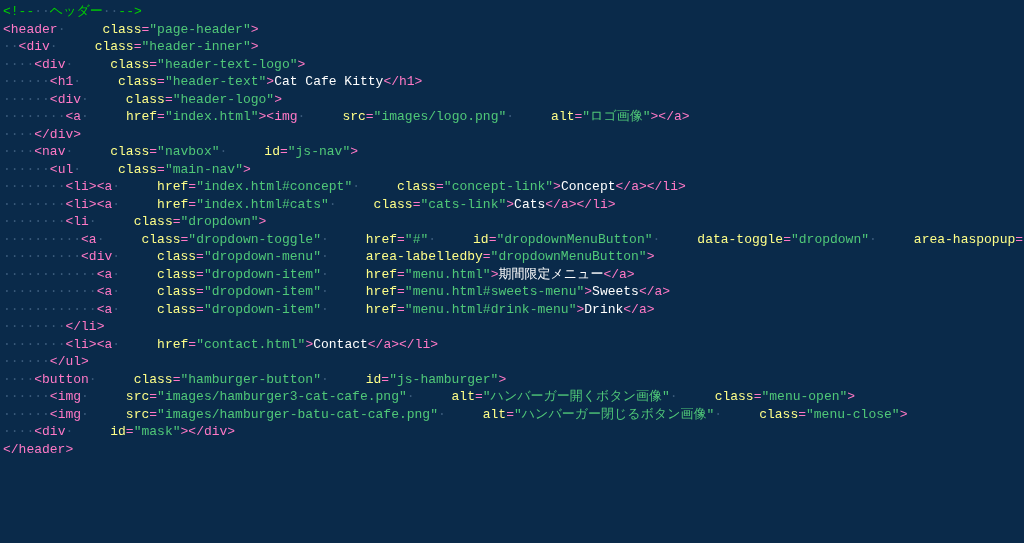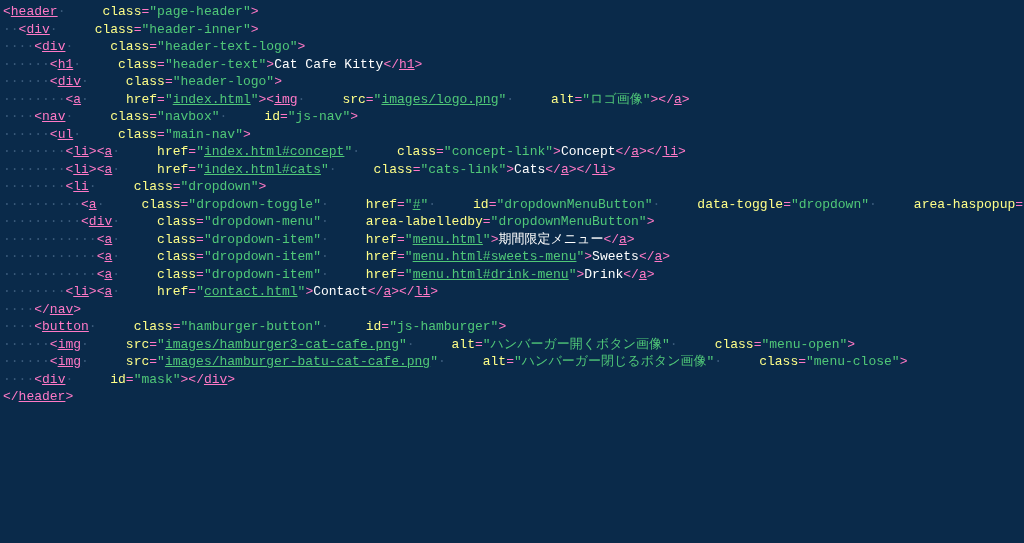--- a/index.html
+++ b/index.html
@@ -15,49 +15,52 @@
     overflow: hidden;
   }
   .code-container {
     padding: 3px 0 0 3px;
   }
   .line {
     white-space: pre;
     display: block;
   }
   .c-comment { color: #00d000; }
-  .c-tag { color: #ff79c6; text-decoration: underline; }
+  .c-tag { color: #ff79c6; }
   .c-bracket { color: #ff79c6; }
   .c-attr { color: #ffff88; margin-left: 37px; }
   .c-eq { color: #ff79c6; }
   .c-string { color: #50c878; }
-  .c-underline { text-decoration: underline; }
+  .c-underline { }
   .c-text { color: #ffffff; }
   .ws-dot { color: #3a5a7a; }
 </style>
 </head>
 <body>
 
 <div class="code-container" id="code">
+    <span class="line"><span class="c-comment">&lt;!--</span><span class="ws-dot">··</span><span class="c-comment">ヘッダー</span><span class="ws-dot">··</span><span class="c-comment">--&gt;</span></span>
     <span class="line"><span class="c-bracket">&lt;</span><span class="c-tag">header</span><span class="ws-dot">·</span><span class="c-attr">class</span><span class="c-eq">=</span><span class="c-string">"</span><span class="c-string">page-header</span><span class="c-string">"</span><span class="c-bracket">&gt;</span></span>
     <span class="line"><span class="ws-dot">··</span><span class="c-bracket">&lt;</span><span class="c-tag">div</span><span class="ws-dot">·</span><span class="c-attr">class</span><span class="c-eq">=</span><span class="c-string">"</span><span class="c-string">header-inner</span><span class="c-string">"</span><span class="c-bracket">&gt;</span></span>
     <span class="line"><span class="ws-dot">··</span><span class="ws-dot">··</span><span class="c-bracket">&lt;</span><span class="c-tag">div</span><span class="ws-dot">·</span><span class="c-attr">class</span><span class="c-eq">=</span><span class="c-string">"</span><span class="c-string">header-text-logo</span><span class="c-string">"</span><span class="c-bracket">&gt;</span></span>
     <span class="line"><span class="ws-dot">··</span><span class="ws-dot">··</span><span class="ws-dot">··</span><span class="c-bracket">&lt;</span><span class="c-tag">h1</span><span class="ws-dot">·</span><span class="c-attr">class</span><span class="c-eq">=</span><span class="c-string">"</span><span class="c-string">header-text</span><span class="c-string">"</span><span class="c-bracket">&gt;</span><span class="c-text">Cat Cafe Kitty</span><span class="c-bracket">&lt;/</span><span class="c-tag">h1</span><span class="c-bracket">&gt;</span></span>
     <span class="line"><span class="ws-dot">··</span><span class="ws-dot">··</span><span class="ws-dot">··</span><span class="c-bracket">&lt;</span><span class="c-tag">div</span><span class="ws-dot">·</span><span class="c-attr">class</span><span class="c-eq">=</span><span class="c-string">"</span><span class="c-string">header-logo</span><span class="c-string">"</span><span class="c-bracket">&gt;</span></span>
     <span class="line"><span class="ws-dot">··</span><span class="ws-dot">··</span><span class="ws-dot">··</span><span class="ws-dot">··</span><span class="c-bracket">&lt;</span><span class="c-tag">a</span><span class="ws-dot">·</span><span class="c-attr">href</span><span class="c-eq">=</span><span class="c-string">"</span><span class="c-string c-underline">index.html</span><span class="c-string">"</span><span class="c-bracket">&gt;</span><span class="c-bracket">&lt;</span><span class="c-tag">img</span><span class="ws-dot">·</span><span class="c-attr">src</span><span class="c-eq">=</span><span class="c-string">"</span><span class="c-string c-underline">images/logo.png</span><span class="c-string">"</span><span class="ws-dot">·</span><span class="c-attr">alt</span><span class="c-eq">=</span><span class="c-string">"</span><span class="c-string">ロゴ画像</span><span class="c-string">"</span><span class="c-bracket">&gt;</span><span class="c-bracket">&lt;/</span><span class="c-tag">a</span><span class="c-bracket">&gt;</span></span>
+    <span class="line"><span class="ws-dot">··</span><span class="ws-dot">··</span><span class="c-bracket">&lt;/</span><span class="c-tag">div</span><span class="c-bracket">&gt;</span></span>
     <span class="line"><span class="ws-dot">··</span><span class="ws-dot">··</span><span class="c-bracket">&lt;</span><span class="c-tag">nav</span><span class="ws-dot">·</span><span class="c-attr">class</span><span class="c-eq">=</span><span class="c-string">"</span><span class="c-string">navbox</span><span class="c-string">"</span><span class="ws-dot">·</span><span class="c-attr">id</span><span class="c-eq">=</span><span class="c-string">"</span><span class="c-string">js-nav</span><span class="c-string">"</span><span class="c-bracket">&gt;</span></span>
     <span class="line"><span class="ws-dot">··</span><span class="ws-dot">··</span><span class="ws-dot">··</span><span class="c-bracket">&lt;</span><span class="c-tag">ul</span><span class="ws-dot">·</span><span class="c-attr">class</span><span class="c-eq">=</span><span class="c-string">"</span><span class="c-string">main-nav</span><span class="c-string">"</span><span class="c-bracket">&gt;</span></span>
     <span class="line"><span class="ws-dot">··</span><span class="ws-dot">··</span><span class="ws-dot">··</span><span class="ws-dot">··</span><span class="c-bracket">&lt;</span><span class="c-tag">li</span><span class="c-bracket">&gt;</span><span class="c-bracket">&lt;</span><span class="c-tag">a</span><span class="ws-dot">·</span><span class="c-attr">href</span><span class="c-eq">=</span><span class="c-string">"</span><span class="c-string c-underline">index.html#concept</span><span class="c-string">"</span><span class="ws-dot">·</span><span class="c-attr">class</span><span class="c-eq">=</span><span class="c-string">"</span><span class="c-string">concept-link</span><span class="c-string">"</span><span class="c-bracket">&gt;</span><span class="c-text">Concept</span><span class="c-bracket">&lt;/</span><span class="c-tag">a</span><span class="c-bracket">&gt;</span><span class="c-bracket">&lt;/</span><span class="c-tag">li</span><span class="c-bracket">&gt;</span></span>
     <span class="line"><span class="ws-dot">··</span><span class="ws-dot">··</span><span class="ws-dot">··</span><span class="ws-dot">··</span><span class="c-bracket">&lt;</span><span class="c-tag">li</span><span class="c-bracket">&gt;</span><span class="c-bracket">&lt;</span><span class="c-tag">a</span><span class="ws-dot">·</span><span class="c-attr">href</span><span class="c-eq">=</span><span class="c-string">"</span><span class="c-string c-underline">index.html#cats</span><span class="c-string">"</span><span class="ws-dot">·</span><span class="c-attr">class</span><span class="c-eq">=</span><span class="c-string">"</span><span class="c-string">cats-link</span><span class="c-string">"</span><span class="c-bracket">&gt;</span><span class="c-text">Cats</span><span class="c-bracket">&lt;/</span><span class="c-tag">a</span><span class="c-bracket">&gt;</span><span class="c-bracket">&lt;/</span><span class="c-tag">li</span><span class="c-bracket">&gt;</span></span>
     <span class="line"><span class="ws-dot">··</span><span class="ws-dot">··</span><span class="ws-dot">··</span><span class="ws-dot">··</span><span class="c-bracket">&lt;</span><span class="c-tag">li</span><span class="ws-dot">·</span><span class="c-attr">class</span><span class="c-eq">=</span><span class="c-string">"</span><span class="c-string">dropdown</span><span class="c-string">"</span><span class="c-bracket">&gt;</span></span>
     <span class="line"><span class="ws-dot">··</span><span class="ws-dot">··</span><span class="ws-dot">··</span><span class="ws-dot">··</span><span class="ws-dot">··</span><span class="c-bracket">&lt;</span><span class="c-tag">a</span><span class="ws-dot">·</span><span class="c-attr">class</span><span class="c-eq">=</span><span class="c-string">"</span><span class="c-string">dropdown-toggle</span><span class="c-string">"</span><span class="ws-dot">·</span><span class="c-attr">href</span><span class="c-eq">=</span><span class="c-string">"</span><span class="c-string c-underline">#</span><span class="c-string">"</span><span class="ws-dot">·</span><span class="c-attr">id</span><span class="c-eq">=</span><span class="c-string">"</span><span class="c-string">dropdownMenuButton</span><span class="c-string">"</span><span class="ws-dot">·</span><span class="c-attr">data-toggle</span><span class="c-eq">=</span><span class="c-string">"</span><span class="c-string">dropdown</span><span class="c-string">"</span><span class="ws-dot">·</span><span class="c-attr">area-haspopup</span><span class="c-eq">=</span><span class="c-string">"</span><span class="c-string">true</span><span class="c-string">"</span><span class="ws-dot">·</span><span class="c-attr">aria-expanded</span><span class="c-eq">=</span><span class="c-string">"</span><span class="c-string">false</span></span>
     <span class="line"><span class="ws-dot">··</span><span class="ws-dot">··</span><span class="ws-dot">··</span><span class="ws-dot">··</span><span class="ws-dot">··</span><span class="c-bracket">&lt;</span><span class="c-tag">div</span><span class="ws-dot">·</span><span class="c-attr">class</span><span class="c-eq">=</span><span class="c-string">"</span><span class="c-string">dropdown-menu</span><span class="c-string">"</span><span class="ws-dot">·</span><span class="c-attr">area-labelledby</span><span class="c-eq">=</span><span class="c-string">"</span><span class="c-string">dropdownMenuButton</span><span class="c-string">"</span><span class="c-bracket">&gt;</span></span>
     <span class="line"><span class="ws-dot">··</span><span class="ws-dot">··</span><span class="ws-dot">··</span><span class="ws-dot">··</span><span class="ws-dot">··</span><span class="ws-dot">··</span><span class="c-bracket">&lt;</span><span class="c-tag">a</span><span class="ws-dot">·</span><span class="c-attr">class</span><span class="c-eq">=</span><span class="c-string">"</span><span class="c-string">dropdown-item</span><span class="c-string">"</span><span class="ws-dot">·</span><span class="c-attr">href</span><span class="c-eq">=</span><span class="c-string">"</span><span class="c-string c-underline">menu.html</span><span class="c-string">"</span><span class="c-bracket">&gt;</span><span class="c-text">期間限定メニュー</span><span class="c-bracket">&lt;/</span><span class="c-tag">a</span><span class="c-bracket">&gt;</span></span>
     <span class="line"><span class="ws-dot">··</span><span class="ws-dot">··</span><span class="ws-dot">··</span><span class="ws-dot">··</span><span class="ws-dot">··</span><span class="ws-dot">··</span><span class="c-bracket">&lt;</span><span class="c-tag">a</span><span class="ws-dot">·</span><span class="c-attr">class</span><span class="c-eq">=</span><span class="c-string">"</span><span class="c-string">dropdown-item</span><span class="c-string">"</span><span class="ws-dot">·</span><span class="c-attr">href</span><span class="c-eq">=</span><span class="c-string">"</span><span class="c-string c-underline">menu.html#sweets-menu</span><span class="c-string">"</span><span class="c-bracket">&gt;</span><span class="c-text">Sweets</span><span class="c-bracket">&lt;/</span><span class="c-tag">a</span><span class="c-bracket">&gt;</span></span>
     <span class="line"><span class="ws-dot">··</span><span class="ws-dot">··</span><span class="ws-dot">··</span><span class="ws-dot">··</span><span class="ws-dot">··</span><span class="ws-dot">··</span><span class="c-bracket">&lt;</span><span class="c-tag">a</span><span class="ws-dot">·</span><span class="c-attr">class</span><span class="c-eq">=</span><span class="c-string">"</span><span class="c-string">dropdown-item</span><span class="c-string">"</span><span class="ws-dot">·</span><span class="c-attr">href</span><span class="c-eq">=</span><span class="c-string">"</span><span class="c-string c-underline">menu.html#drink-menu</span><span class="c-string">"</span><span class="c-bracket">&gt;</span><span class="c-text">Drink</span><span class="c-bracket">&lt;/</span><span class="c-tag">a</span><span class="c-bracket">&gt;</span></span>
+    <span class="line"><span class="ws-dot">··</span><span class="ws-dot">··</span><span class="ws-dot">··</span><span class="ws-dot">··</span><span class="c-bracket">&lt;/</span><span class="c-tag">li</span><span class="c-bracket">&gt;</span></span>
     <span class="line"><span class="ws-dot">··</span><span class="ws-dot">··</span><span class="ws-dot">··</span><span class="ws-dot">··</span><span class="c-bracket">&lt;</span><span class="c-tag">li</span><span class="c-bracket">&gt;</span><span class="c-bracket">&lt;</span><span class="c-tag">a</span><span class="ws-dot">·</span><span class="c-attr">href</span><span class="c-eq">=</span><span class="c-string">"</span><span class="c-string c-underline">contact.html</span><span class="c-string">"</span><span class="c-bracket">&gt;</span><span class="c-text">Contact</span><span class="c-bracket">&lt;/</span><span class="c-tag">a</span><span class="c-bracket">&gt;</span><span class="c-bracket">&lt;/</span><span class="c-tag">li</span><span class="c-bracket">&gt;</span></span>
-    <span class="line"><span class="ws-dot">··</span><span class="ws-dot">··</span><span class="c-bracket">&lt;/</span><span class="c-tag">nav</span><span class="c-bracket">&gt;</span></span>
+    <span class="line"><span class="ws-dot">··</span><span class="ws-dot">··</span><span class="ws-dot">··</span><span class="c-bracket">&lt;/</span><span class="c-tag">ul</span><span class="c-bracket">&gt;</span></span>
     <span class="line"><span class="ws-dot">··</span><span class="ws-dot">··</span><span class="c-bracket">&lt;</span><span class="c-tag">button</span><span class="ws-dot">·</span><span class="c-attr">class</span><span class="c-eq">=</span><span class="c-string">"</span><span class="c-string">hamburger-button</span><span class="c-string">"</span><span class="ws-dot">·</span><span class="c-attr">id</span><span class="c-eq">=</span><span class="c-string">"</span><span class="c-string">js-hamburger</span><span class="c-string">"</span><span class="c-bracket">&gt;</span></span>
     <span class="line"><span class="ws-dot">··</span><span class="ws-dot">··</span><span class="ws-dot">··</span><span class="c-bracket">&lt;</span><span class="c-tag">img</span><span class="ws-dot">·</span><span class="c-attr">src</span><span class="c-eq">=</span><span class="c-string">"</span><span class="c-string c-underline">images/hamburger3-cat-cafe.png</span><span class="c-string">"</span><span class="ws-dot">·</span><span class="c-attr">alt</span><span class="c-eq">=</span><span class="c-string">"</span><span class="c-string">ハンバーガー開くボタン画像</span><span class="c-string">"</span><span class="ws-dot">·</span><span class="c-attr">class</span><span class="c-eq">=</span><span class="c-string">"</span><span class="c-string">menu-open</span><span class="c-string">"</span><span class="c-bracket">&gt;</span></span>
     <span class="line"><span class="ws-dot">··</span><span class="ws-dot">··</span><span class="ws-dot">··</span><span class="c-bracket">&lt;</span><span class="c-tag">img</span><span class="ws-dot">·</span><span class="c-attr">src</span><span class="c-eq">=</span><span class="c-string">"</span><span class="c-string c-underline">images/hamburger-batu-cat-cafe.png</span><span class="c-string">"</span><span class="ws-dot">·</span><span class="c-attr">alt</span><span class="c-eq">=</span><span class="c-string">"</span><span class="c-string">ハンバーガー閉じるボタン画像</span><span class="c-string">"</span><span class="ws-dot">·</span><span class="c-attr">class</span><span class="c-eq">=</span><span class="c-string">"</span><span class="c-string">menu-close</span><span class="c-string">"</span><span class="c-bracket">&gt;</span></span>
     <span class="line"><span class="ws-dot">··</span><span class="ws-dot">··</span><span class="c-bracket">&lt;</span><span class="c-tag">div</span><span class="ws-dot">·</span><span class="c-attr">id</span><span class="c-eq">=</span><span class="c-string">"</span><span class="c-string">mask</span><span class="c-string">"</span><span class="c-bracket">&gt;</span><span class="c-bracket">&lt;/</span><span class="c-tag">div</span><span class="c-bracket">&gt;</span></span>
     <span class="line"><span class="c-bracket">&lt;/</span><span class="c-tag">header</span><span class="c-bracket">&gt;</span></span>
   </div>
 
 </body></html>

